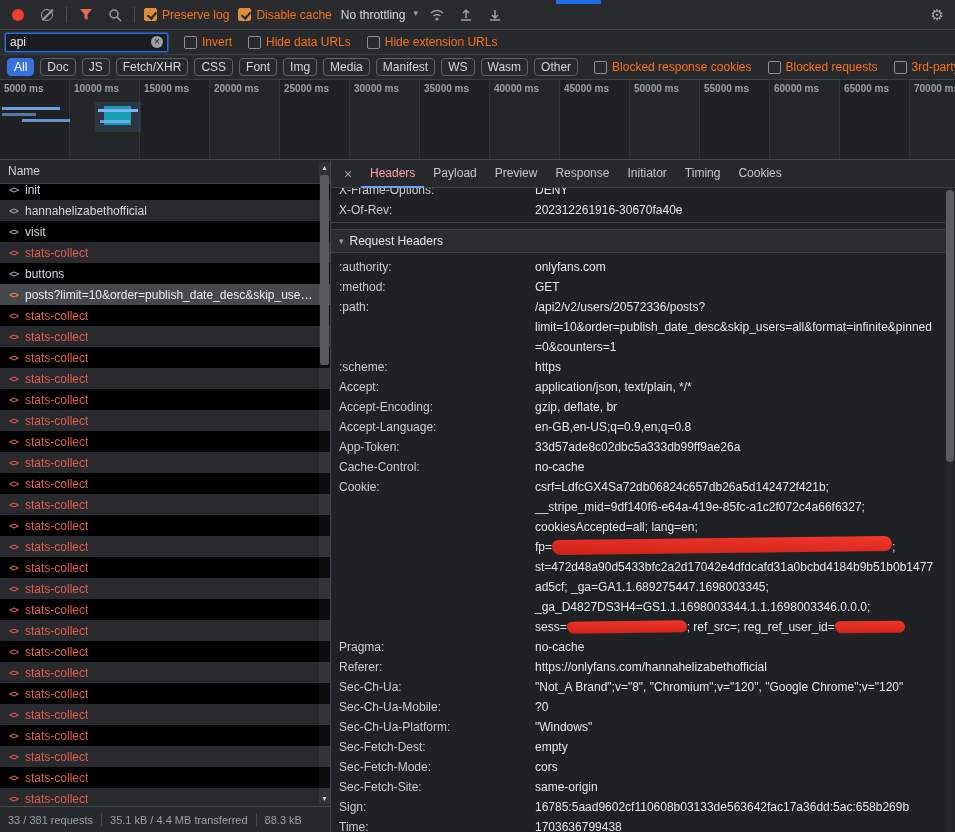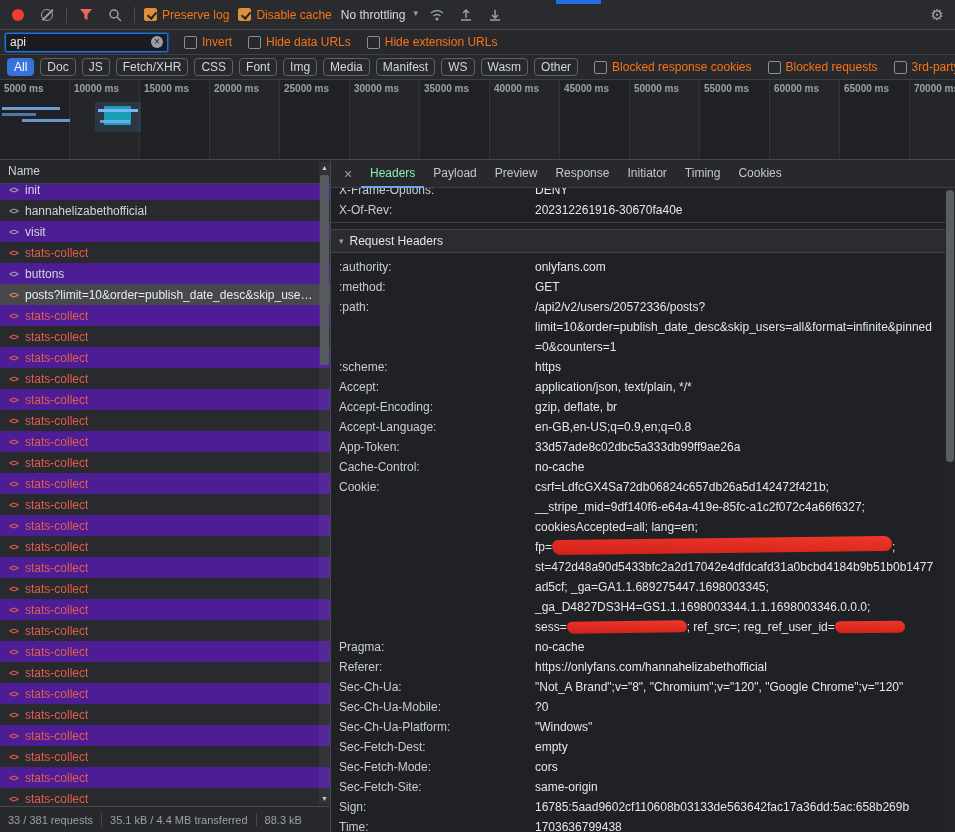--- a/index.html
+++ b/index.html
@@ -55,21 +55,21 @@
   .ovb { position:absolute; }
   .ovb1 { left:2px;  top:27px; width:58px; height:3px; background:#7ab3f7; opacity:.85; }
   .ovb2 { left:2px;  top:33px; width:34px; height:3px; background:#7ab3f7; opacity:.6; }
   .ovb3 { left:22px; top:39px; width:48px; height:3px; background:#7ab3f7; opacity:.8; }
   .ovb4 { left:95px; top:22px; width:46px; height:30px; background:rgba(90,160,230,.14); }
   .ovb5 { left:104px; top:26px; width:27px; height:19px; background:#18a0b5; }
   .ovb6 { left:98px; top:29px; width:40px; height:3px; background:#7ab3f7; }
   .ovb7 { left:100px; top:40px; width:30px; height:3px; background:#7ab3f7; opacity:.8; }
   
   .main { flex:1; min-height:0; display:flex; }
-  .left-panel { width:331px; flex:none; border-right:1px solid #47484b; display:flex; flex-direction:column; position:relative; background:#4c1d95; }
+  .left-panel { width:331px; flex:none; border-right:1px solid #47484b; display:flex; flex-direction:column; position:relative; background:#000000; }
   .name-header { flex:none; height:24px; line-height:23px; padding-left:8px; color:#cdd1d5;
     background:#26272a; border-bottom:1px solid #3c4043; cursor:pointer; }
   .req-list { flex:1; overflow:hidden; }
   .req-rows { margin-top:-5px; }
   .req-row { height:21px; display:flex; align-items:center; gap:5px; padding:0 14px 0 7px; color:#d2d6da; cursor:pointer; }
   .req-row:nth-child(even) { background:#292a2d; }
   .req-icon { width:13px; flex:none; font-size:9px; font-weight:bold; color:#9ba3ad; text-align:center; letter-spacing:-1px; }
   .req-label { overflow:hidden; white-space:nowrap; text-overflow:ellipsis; }
   .req-row.error, .req-row.error .req-icon { color:#e45c4c; }
   .req-row.selected { background:#46484c; color:#e9ecef; }
@@ -81,21 +81,21 @@
   .l-thumb { position:absolute; top:2px; left:1px; width:9px; height:190px; background:#56595e; border-radius:2px; cursor:grab; }
   .status { flex:none; height:26px; border-top:1px solid #47484b; background:#28292c;
     display:flex; align-items:center; font-size:11px; color:#9aa0a6; padding-left:8px; white-space:nowrap; }
   .st-sep { width:1px; height:13px; background:#47484b; margin:0 8px; flex:none; }
   
   .details { flex:1; min-width:0; display:flex; flex-direction:column; position:relative; }
   .tabbar { flex:none; height:28px; background:#28292c; border-bottom:1px solid #3c4043;
     display:flex; align-items:center; padding-left:4px; }
   .tab-close { width:26px; text-align:center; color:#9aa0a6; font-size:14px; cursor:pointer; flex:none; }
   .tab { padding:0 9px; height:28px; line-height:27px; color:#c3c7cc; cursor:pointer; white-space:nowrap; }
-  .tab.active { color:#86efac; border-bottom:2px solid #6ea2f5; }
+  .tab.active { color:#fca5a5; border-bottom:2px solid #6ea2f5; }
   .details-content { flex:1; overflow:hidden; position:relative; }
   .h-row { display:flex; padding:0 20px 0 8px; line-height:20px; }
   .h-name { width:196px; flex:none; color:#c9cdd2; }
   .h-value { flex:1; min-width:0; color:#e4e7ea; white-space:pre-wrap; overflow-wrap:anywhere; }
   .clipped { height:12px; overflow:hidden; }
   .clipped .h-row { margin-top:-8px; }
   .sep-line { border-bottom:1px solid #3f4146; margin-top:2px; }
   .section-bar { height:24px; margin-top:6px; background:#2b2c30; border-top:1px solid #3f4146; border-bottom:1px solid #3f4146;
     display:flex; align-items:center; gap:6px; padding-left:8px; color:#e3e6ea; cursor:pointer; }
   .section-caret { color:#9aa0a6; font-size:9px; }

